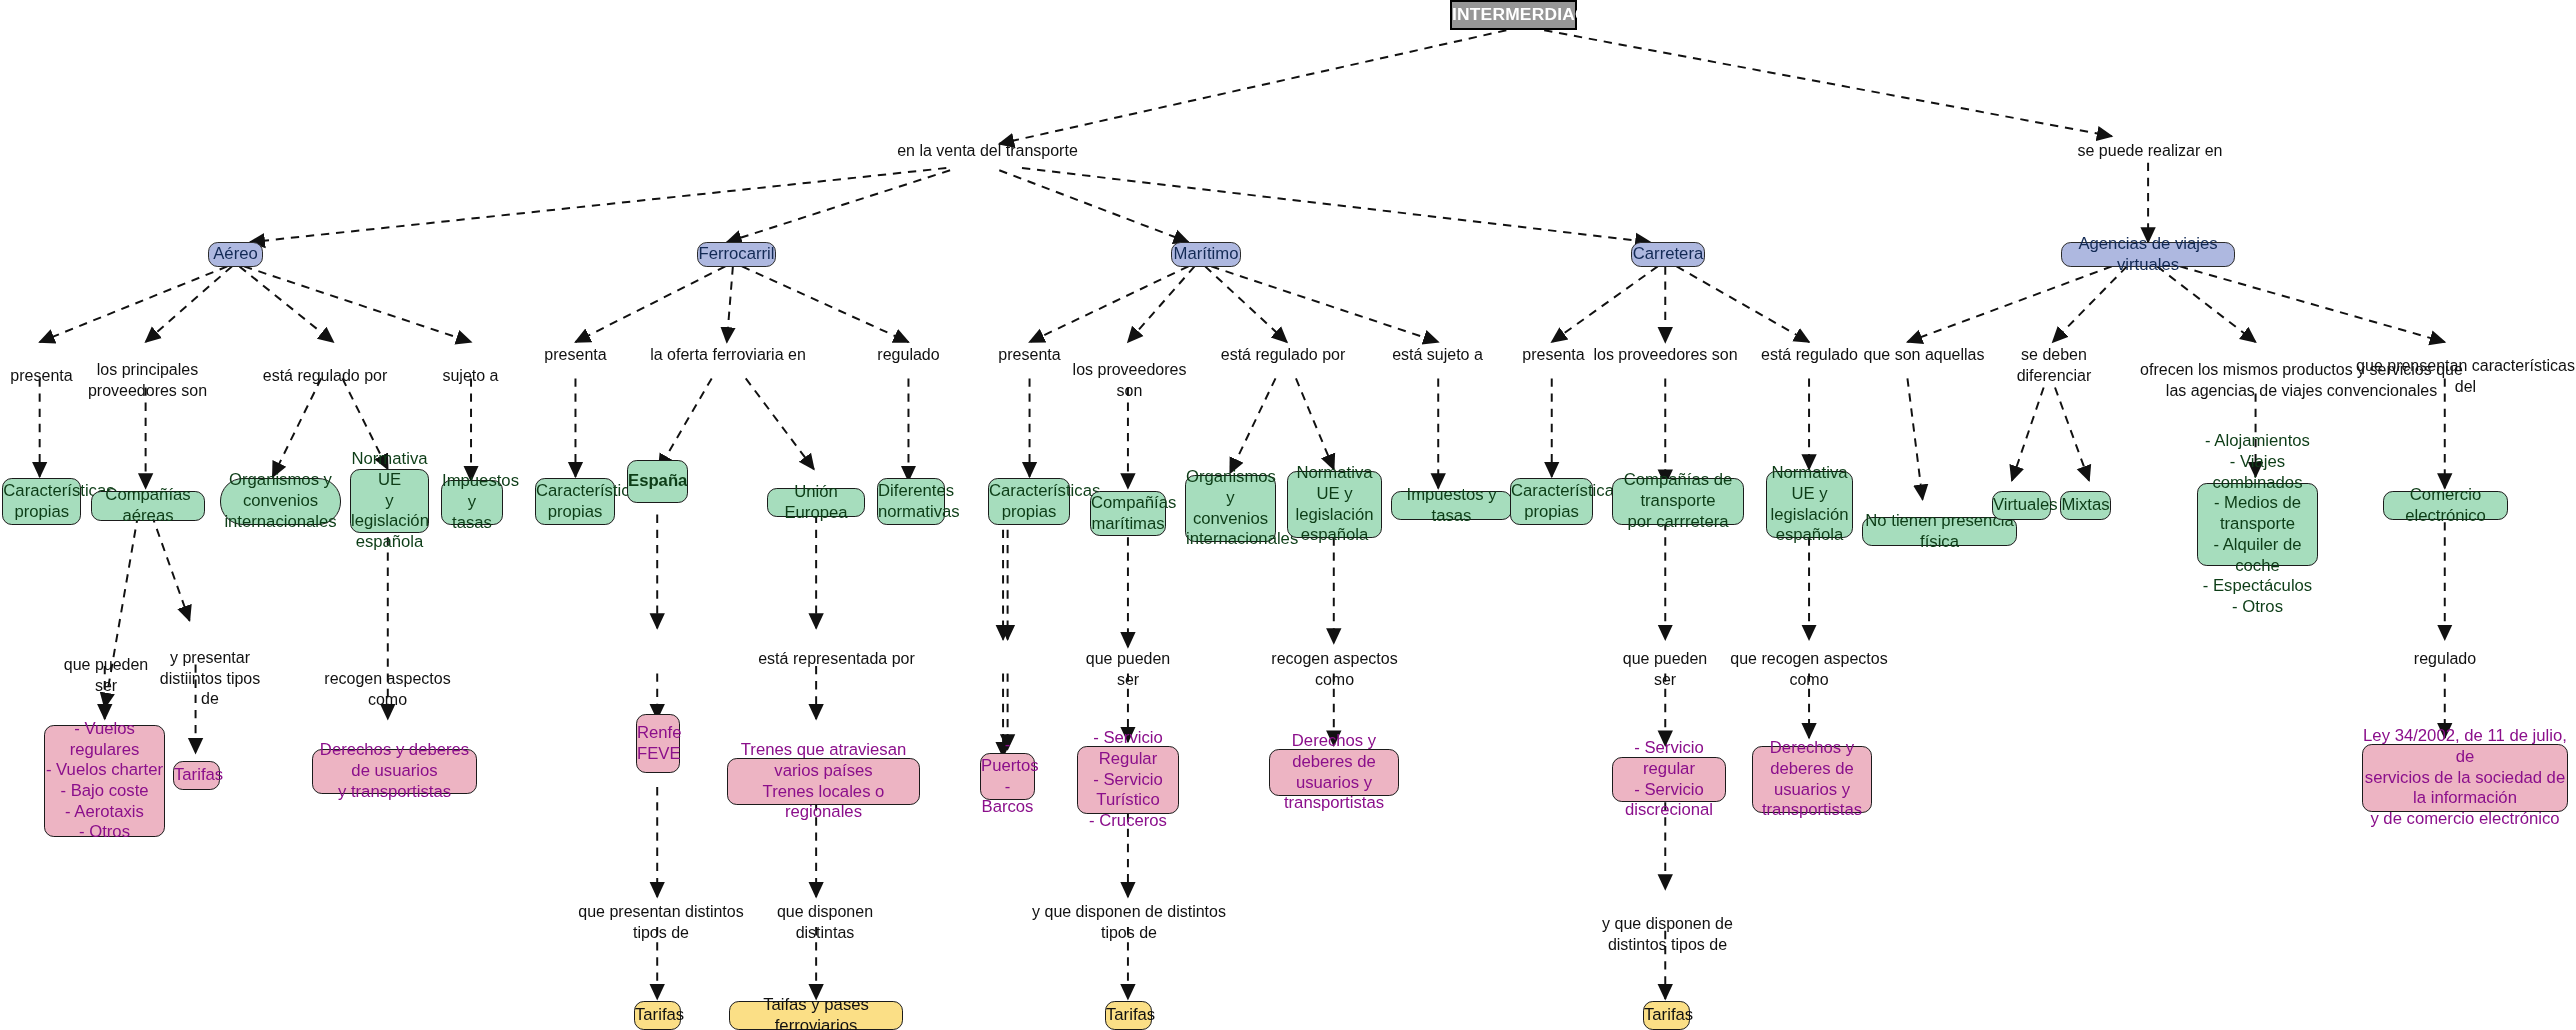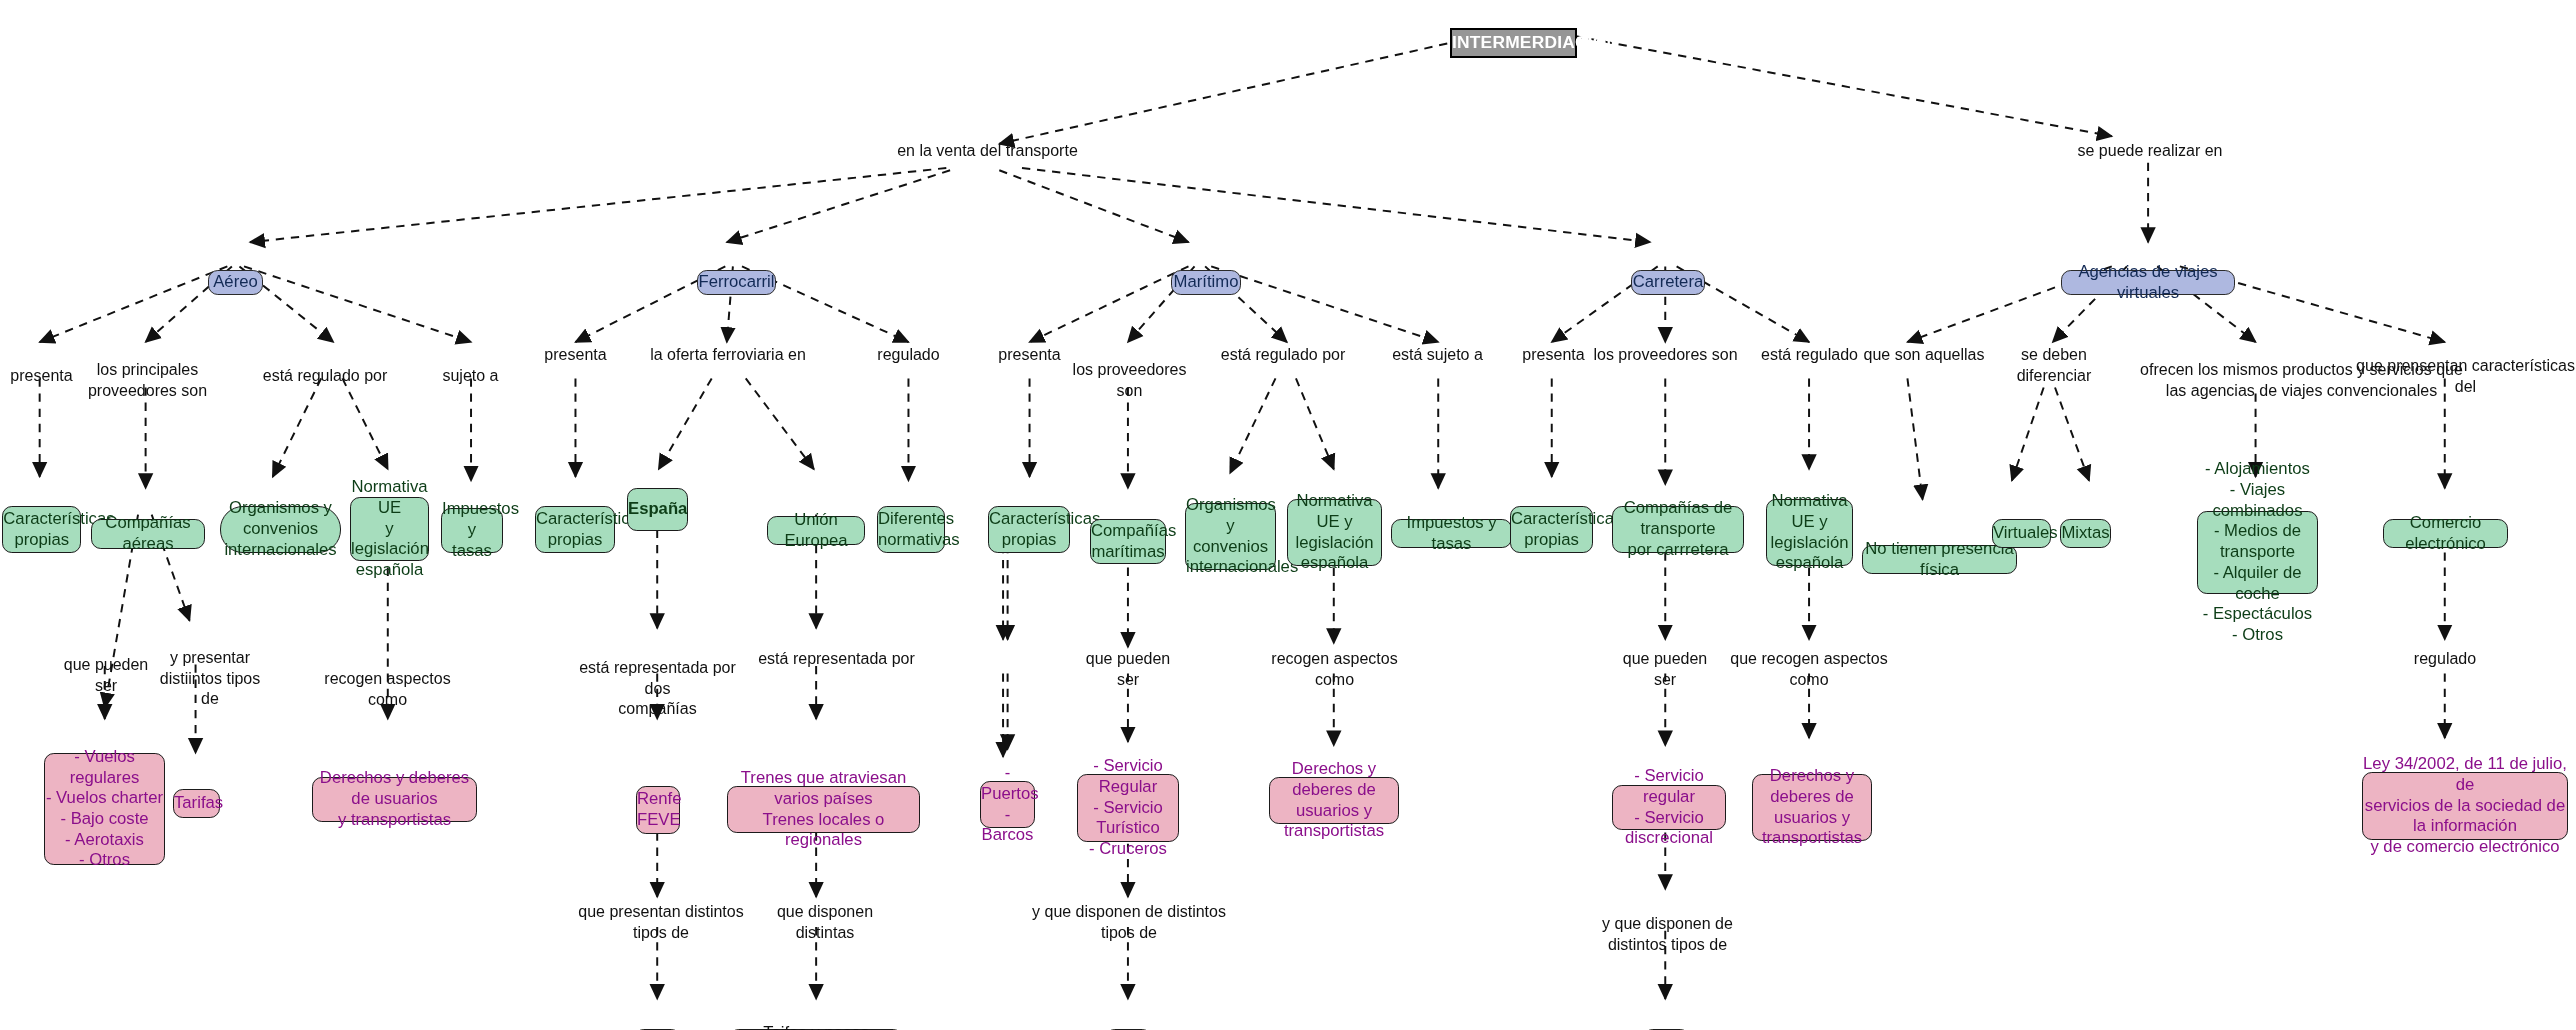--- a/index.html
+++ b/index.html
@@ -1,21 +1,21 @@
 <!DOCTYPE html>
 <html style="font-size:12px"><head>
 <meta charset="utf-8">
 <style>
   html,body{margin:0;padding:0;background:#ffffff;}
   body{font-family:"Liberation Sans",sans-serif;}
   #canvas{position:relative;width:2576px;height:1030px;background:#ffffff;overflow:hidden;}
   #edges{position:absolute;left:0;top:0;width:2576px;height:1030px;pointer-events:none;}
 
   .node{position:absolute;box-sizing:border-box;display:flex;align-items:center;
-        justify-content:center;text-align:center;line-height:1.24;margin-top:28px;}
+        justify-content:center;text-align:center;line-height:1.24;}
   .node span{display:block;width:100%;}
 
   
   .n-root{background:#969696;border:2.3px solid #000000;color:#ffffff;
           font-weight:bold;font-size:17.4px;letter-spacing:0.2px;}
 
   
   .n-blue{background:#aeb8e0;border:1.9px solid #2b2b2b;border-radius:9.8px;
           color:#132a55;font-size:16.7px;}
 
@@ -247,29 +247,25 @@
     <span>España</span>
   </div>
   <div class="node n-green" style="left:767px;top:488px;width:98px;height:29px;">
     <span>Unión Europea</span>
   </div>
   <div class="node n-green" style="left:877px;top:478px;width:68px;height:47px;white-space:pre-line;">
     <span>Diferentes
 normativas</span>
   </div>
 
-  <div class="lbl" style="left:574px;top:637px;width:167px;white-space:pre-line;">
-    <span>está representada por dos
-compañías</span>
-  </div>
   <div class="lbl" style="left:757px;top:649px;width:159px;">
     <span>está representada por</span>
   </div>
 
-  <div class="node n-pink" style="left:636px;top:758px;width:44px;height:48px;white-space:pre-line;">
+  <div class="node n-pink" style="left:636px;top:714px;width:44px;height:59px;white-space:pre-line;">
     <span>Renfe
 FEVE</span>
   </div>
   <div class="node n-pink" style="left:727px;top:758px;width:193px;height:47px;white-space:pre-line;">
     <span>Trenes que atraviesan varios países
 Trenes locales o regionales</span>
   </div>
 
   <div class="lbl" style="left:574px;top:902px;width:174px;">
     <span>que presentan distintos tipos de</span>

